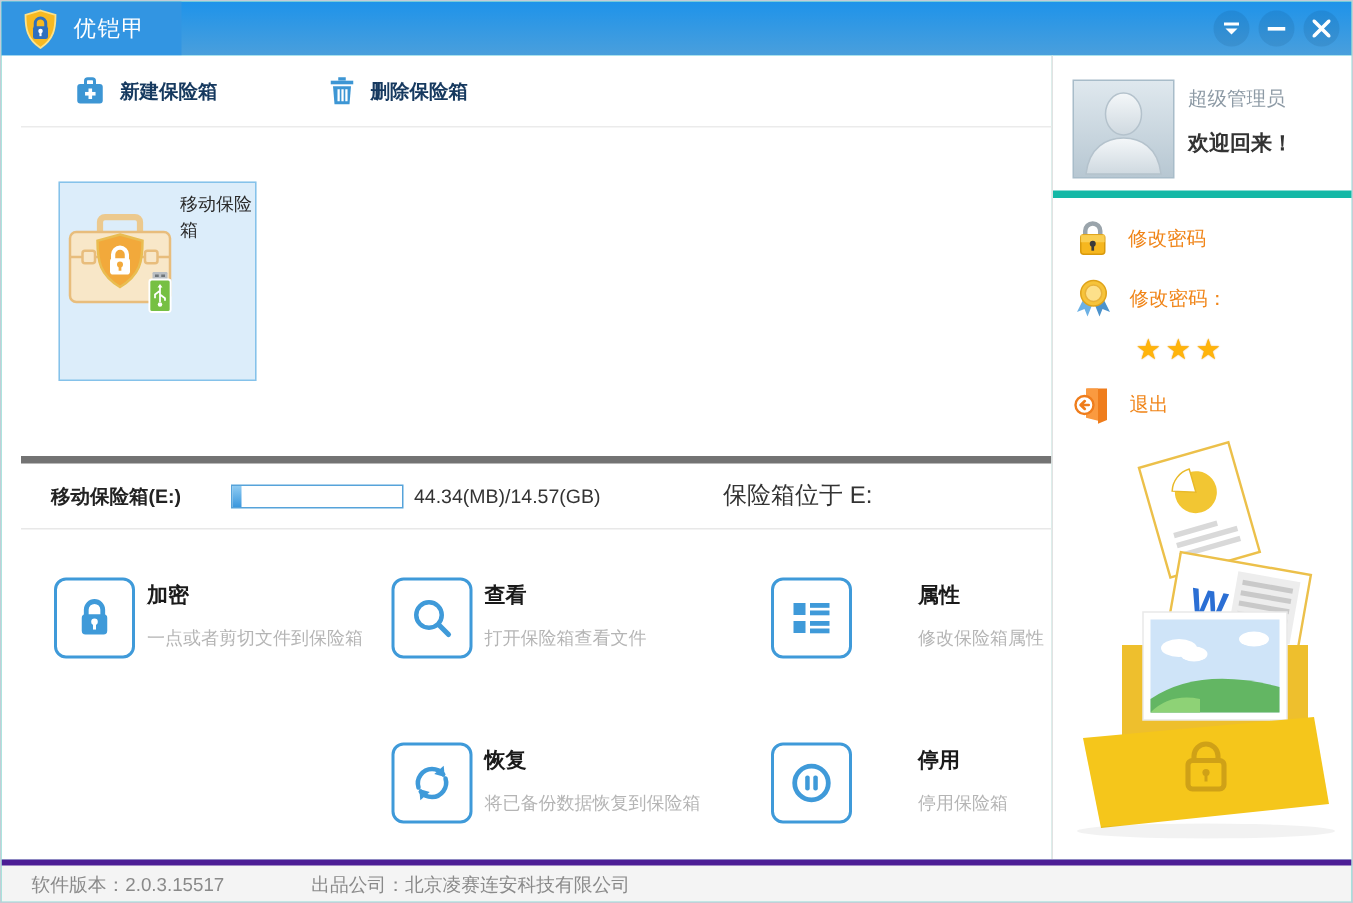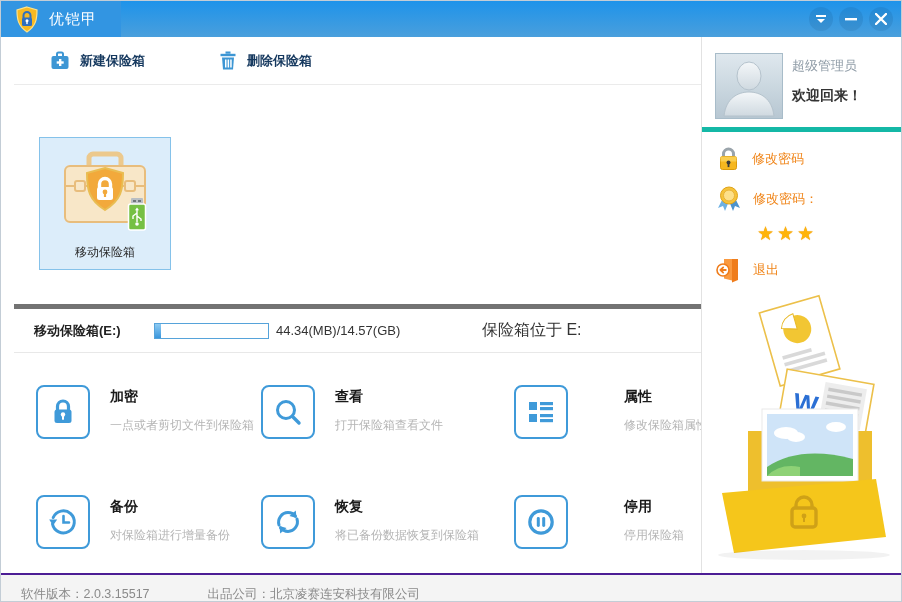--- a/index.html
+++ b/index.html
@@ -18,63 +18,63 @@
   .win-btn svg { display:block; }
 
   
   .left-panel { position:absolute; left:0; top:36px; width:700px; height:536px; background:#fff;padding-left:13px; }
   .toolbar { height:48px; display:flex; align-items:center; padding-left:36px; gap:74px;
     border-bottom:1px solid #ebebeb; }
   .tool-btn { display:flex; align-items:center; gap:10px; cursor:pointer; }
   .tool-btn span { font-size:13px; font-weight:700; color:#16395f; }
 
   .safe-area { height:219px; position:relative; }
-  .safe-tile { position:absolute; left:25px; top:52px; width:132px; height:133px;
+  .safe-tile { position:absolute; left:25px; top:36px; width:132px; height:133px;
     background:#dcedfa; border:1px solid #85c2ea; cursor:pointer;
-    display:flex; flex-direction:column; align-items:center; }
+    display:flex; flex-direction:row; }
   .safe-tile svg { margin-top:12px; }
   .safe-tile-label { font-size:12px; color:#2a2a2a; margin-top:6px; }
 
   .usage-row { height:49px; border-top:5px solid #737373; border-bottom:1px solid #e8e8e8;
     display:flex; align-items:center; position:relative; }
   .usage-label { position:absolute; left:20px; font-size:13px; font-weight:700; color:#222; }
   .progress { position:absolute; left:140px; width:115px; height:16px; background:#fff;
     border:1px solid #56a3da; }
   .progress-fill { height:100%; background:linear-gradient(180deg,#8ecbf2,#3b97dd); width:5%; }
   .usage-text { position:absolute; left:262px; font-size:13px; color:#333; }
   .location-text { position:absolute; left:468px; font-size:16px; color:#333; }
 
   .actions { position:relative; height:220px; }
   .action { position:absolute; display:flex; cursor:pointer; }
   .action.r1 { top:32px; } .action.r2 { top:142px; }
   .action.c1 { left:22px; } .action.c2 { left:247px; } .action.c3 { left:500px;gap:36px; }
   .action-iconbox { width:54px; height:54px; border:2px solid #3f9ad9; border-radius:8px;
     background:#fff; display:flex; align-items:center; justify-content:center; flex:0 0 auto; }
-  .action-text { margin-left:20px; padding-top:3px; }
+  .action-text { margin-left:8px; padding-top:3px; }
   .action-title { font-size:14px; font-weight:700; color:#1a1a1a; }
   .action-desc { font-size:12px; color:#b5b5b5; margin-top:11px; white-space:nowrap; }
 
   
   .sidebar { position:absolute; left:700px; top:36px; width:202px; height:536px;
     background:#fff; border-left:1px solid #e2e2e2; }
   .user-box { position:relative; height:95px; border-bottom:5px solid #14b8a6; }
   .avatar { position:absolute; left:13px; top:16px; width:68px; height:66px;
     background:linear-gradient(180deg,#dfe8ee,#b7c7d2); border:1px solid #a8bcc9; }
   .user-name { position:absolute; left:90px; top:20px; font-size:13px; color:#8d9aa5; }
   .welcome { position:absolute; left:90px; top:50px; font-size:14px; font-weight:700; color:#333; }
   .side-menu { padding:14px 0 0 14px; }
   .side-item { display:flex; align-items:center; gap:11px; margin-bottom:14px; cursor:pointer; }
   .side-item span.lbl { font-size:13px; color:#f08519; }
   .stars-row { padding-left:41px; margin:-4px 0 12px 0; }
   .stars { font-size:19px; color:#ffb40a; letter-spacing:3px; text-shadow:0 0 1px #e08900; }
   .illustration { position:absolute; left:8px; bottom:6px; }
 
   
   .statusbar { position:absolute; left:0; top:572px; width:100%; height:30px;
-    background:#f4f4f4; border-top:2px solid #4c1d95; display:flex; align-items:flex-end; }
+    background:#f4f4f4; border-top:4px solid #4c1d95; display:flex; align-items:center; }
   .statusbar span { font-size:12.5px; color:#8a8a8a; }
   .status-version { margin-left:20px; }
   .status-company { margin-left:58px; }
 </style>
 </head>
 <body>
 
 <div class="window">
 
   <div class="titlebar">
@@ -209,33 +209,20 @@
             <rect x="14" y="17" width="13" height="3.2" fill="#3f9ad9"></rect>
             <rect x="14" y="22" width="13" height="3.2" fill="#3f9ad9"></rect>
           </svg>
         </div>
         <div class="action-text">
           <div class="action-title">属性</div>
           <div class="action-desc">修改保险箱属性</div>
         </div>
       </div>
 
-      <div class="action r2 c1">
-        <div class="action-iconbox">
-          <svg width="30" height="30" viewBox="0 0 30 30">
-            <path d="M5.2 10.5 A11 11 0 1 1 4.5 17" fill="none" stroke="#3f9ad9" stroke-width="3" stroke-linecap="round"></path>
-            <polygon points="1.2,12.5 9.2,12.5 5,18.5" fill="#3f9ad9"></polygon>
-            <path d="M15.5 9 v6.5 h5.5" fill="none" stroke="#3f9ad9" stroke-width="2.6" stroke-linecap="round"></path>
-          </svg>
-        </div>
-        <div class="action-text">
-          <div class="action-title">备份</div>
-          <div class="action-desc">对保险箱进行增量备份</div>
-        </div>
-      </div>
 
       <div class="action r2 c2">
         <div class="action-iconbox">
           <svg width="30" height="30" viewBox="0 0 30 30">
             <path d="M6 18 A9.6 9.6 0 0 1 15 5.6 a9.6 9.6 0 0 1 7.5 3.6" fill="none" stroke="#3f9ad9" stroke-width="3" stroke-linecap="round"></path>
             <polygon points="22.8,3.5 23.5,11 16.5,9" fill="#3f9ad9"></polygon>
             <path d="M24 12 A9.6 9.6 0 0 1 15 24.4 a9.6 9.6 0 0 1 -7.5 -3.6" fill="none" stroke="#3f9ad9" stroke-width="3" stroke-linecap="round"></path>
             <polygon points="7.2,26.5 6.5,19 13.5,21" fill="#3f9ad9"></polygon>
           </svg>
         </div>

